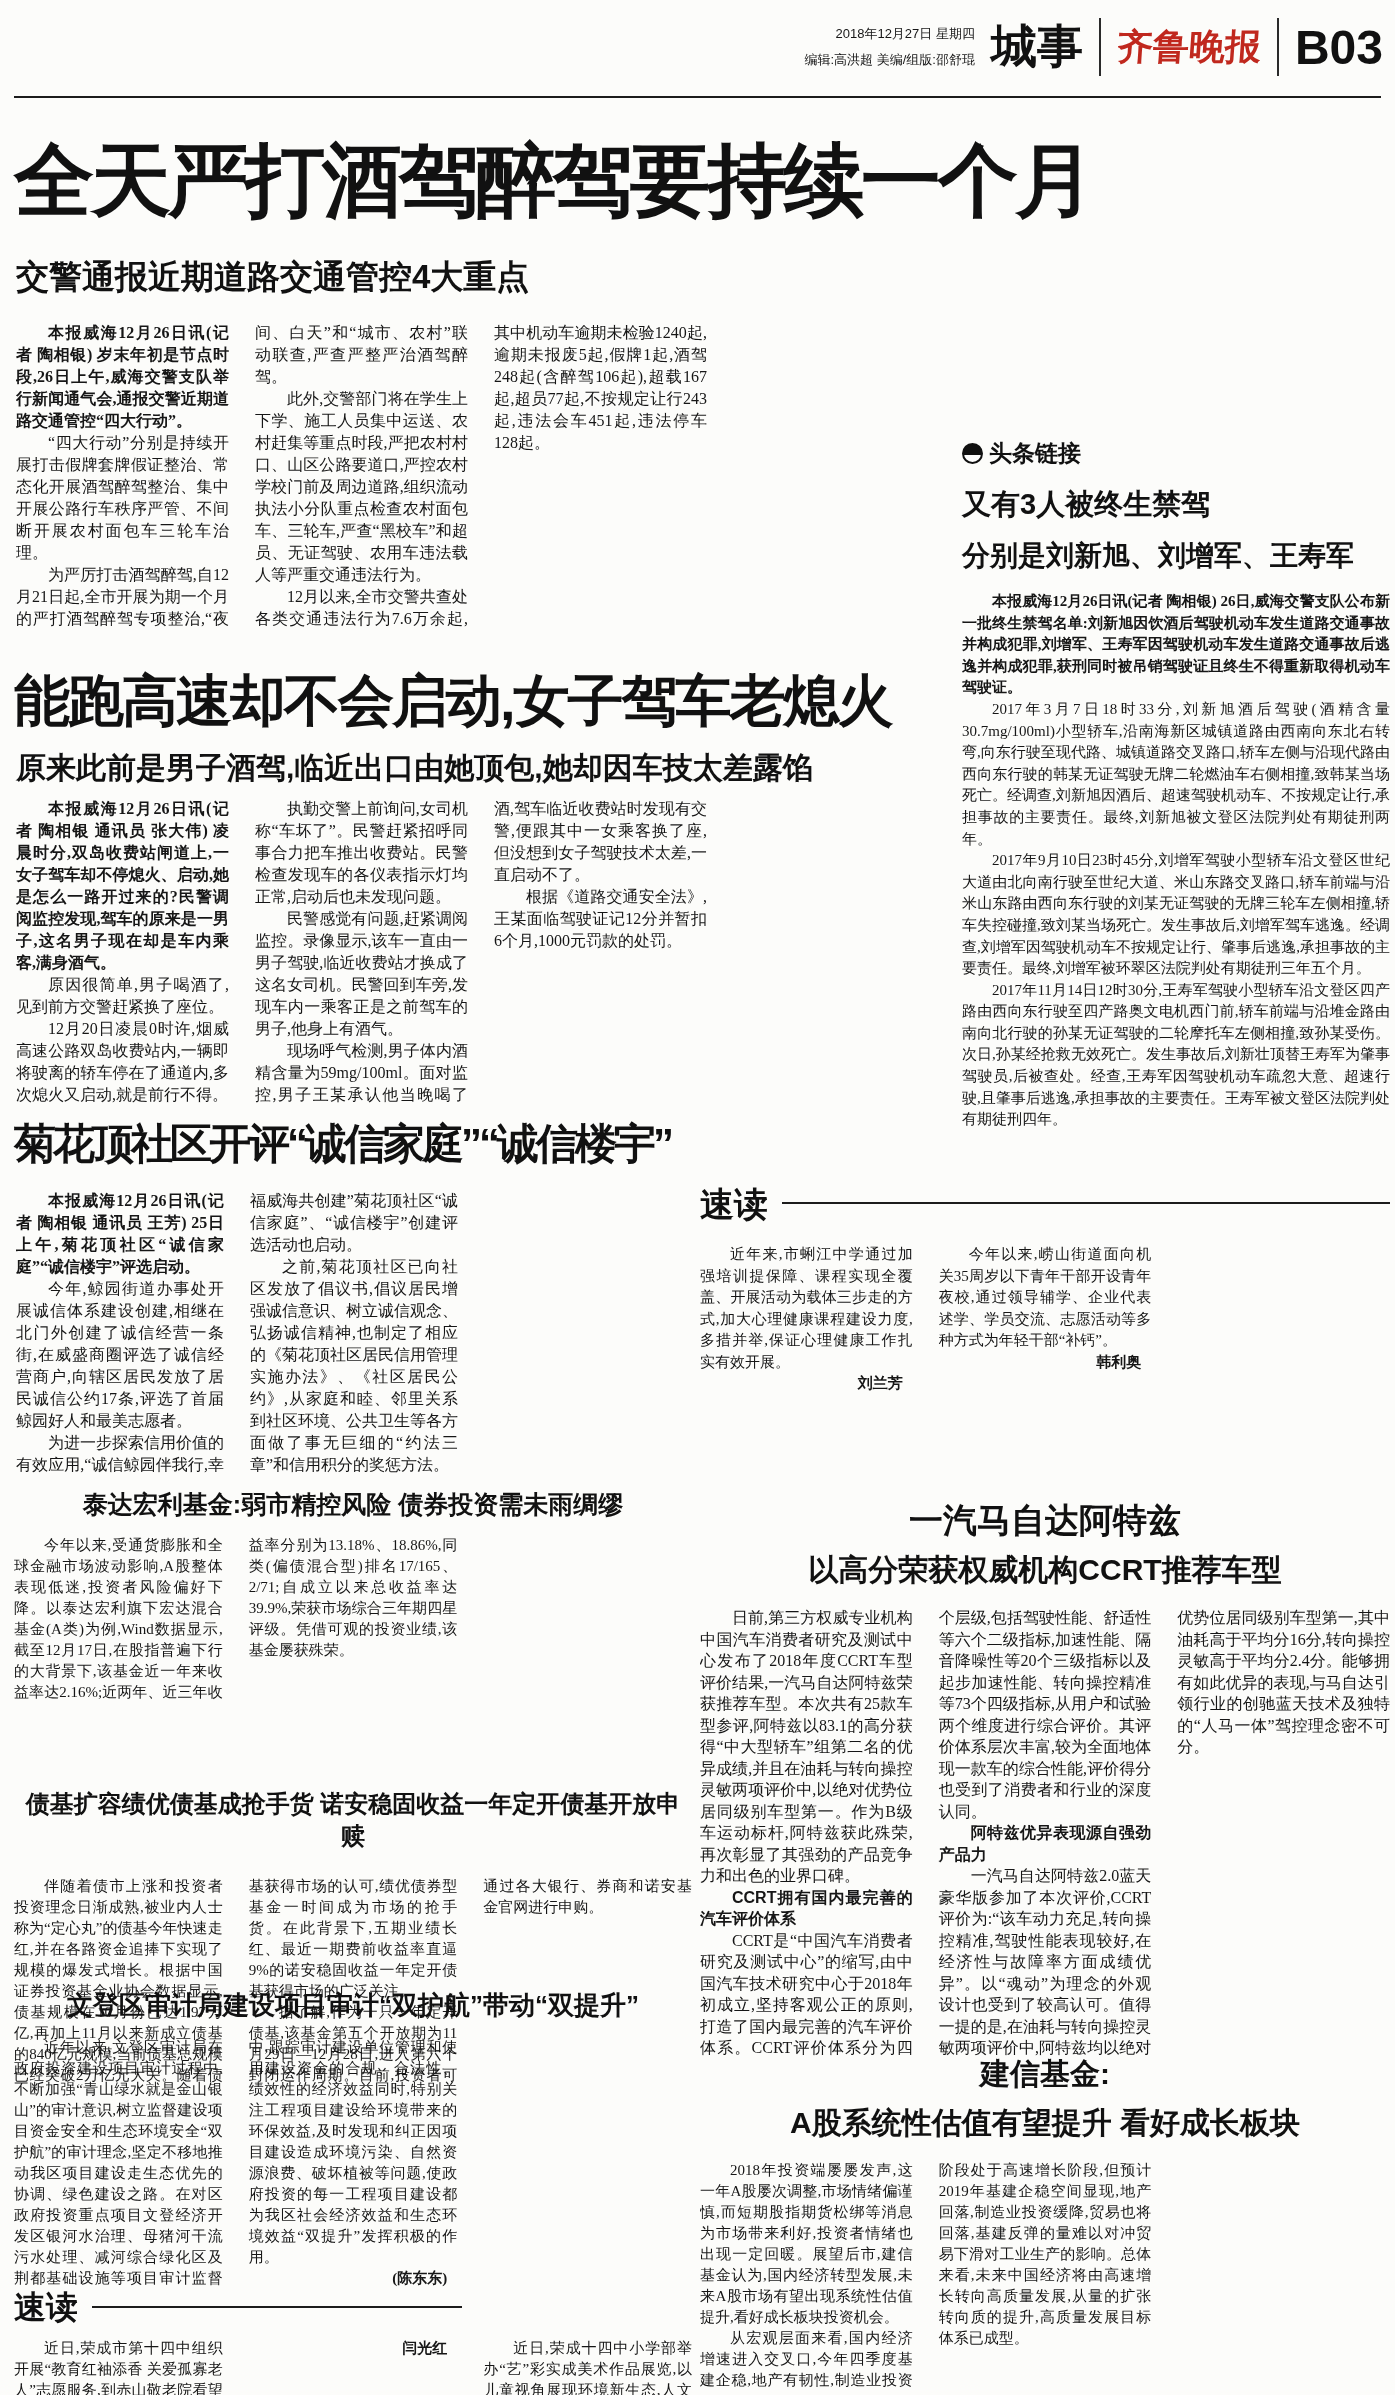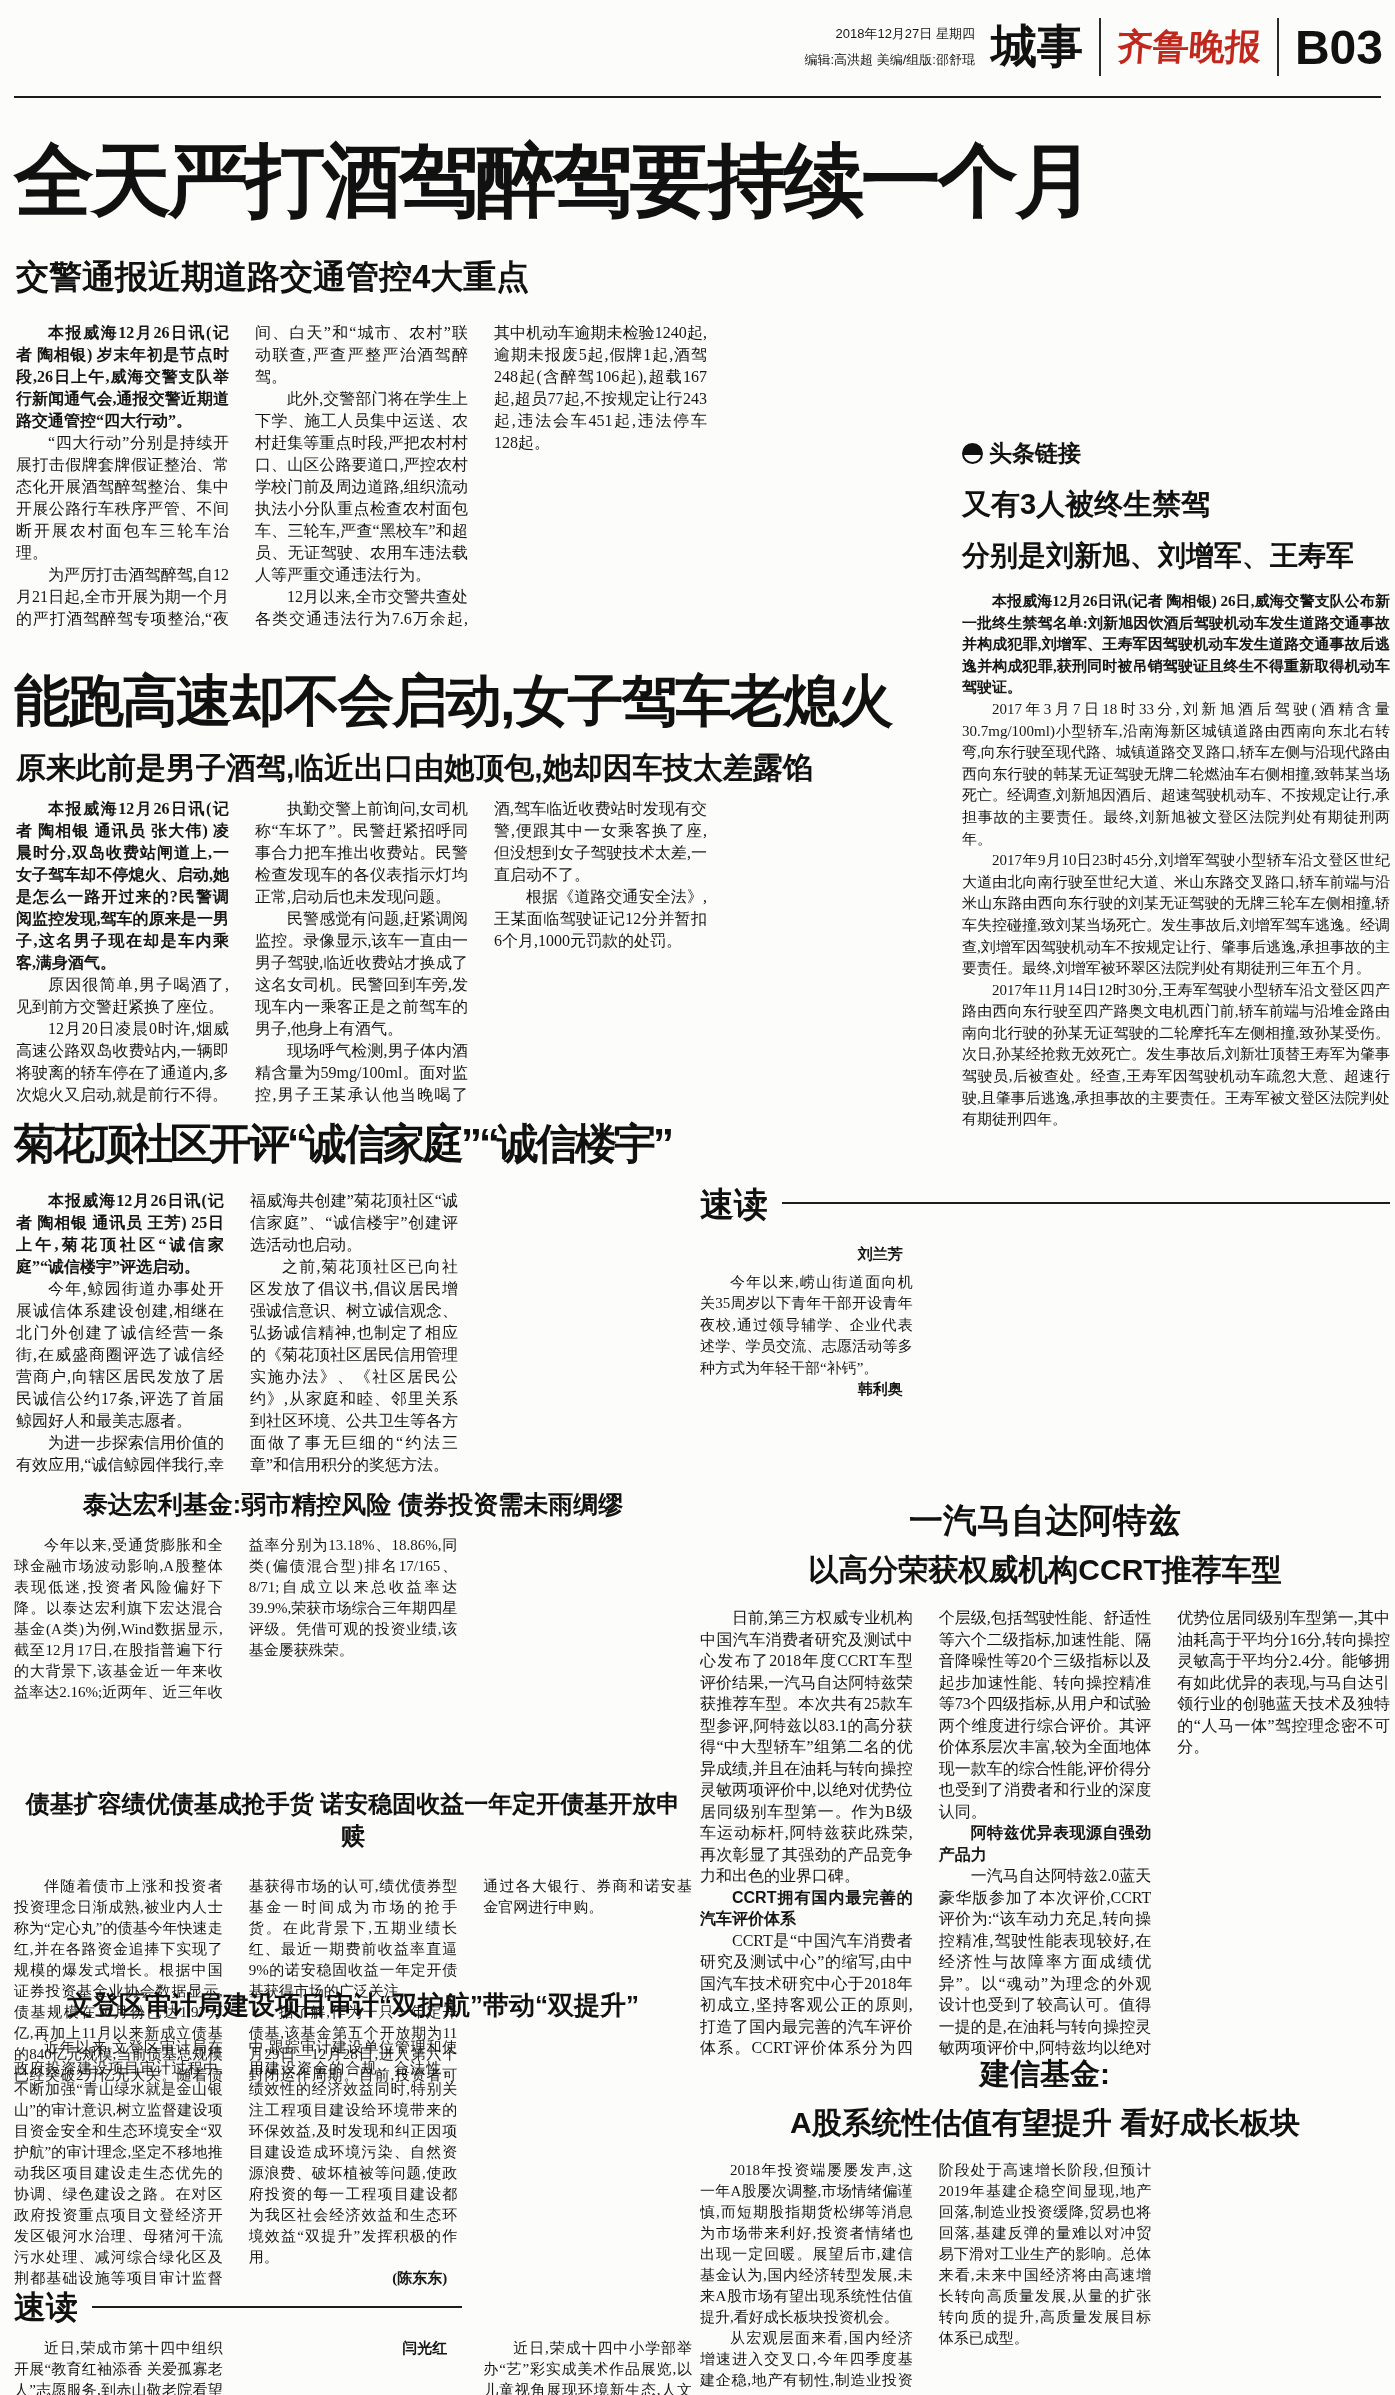--- a/index.html
+++ b/index.html
@@ -90,33 +90,34 @@
     <p>之前,菊花顶社区已向社区发放了倡议书,倡议居民增强诚信意识、树立诚信观念、弘扬诚信精神,也制定了相应的《菊花顶社区居民信用管理实施办法》、《社区居民公约》,从家庭和睦、邻里关系到社区环境、公共卫生等各方面做了事无巨细的“约法三章”和信用积分的奖惩方法。</p>
   </div>
 
   <div class="abs" style="top:1182px;left:700px;width:690px;">
     <div style="display:flex;align-items:flex-start;">
       <div class="hd" style="font-size:34px;">速读</div>
       <div class="titlerule"></div>
     </div>
     <div class="body-cols c3 t15" style="margin-top:16px;height:252px;line-height:21.5px;">
       <div class="sd-item">
+        <p>近年来,市蜊江中学通过加强培训提保障、课程实现全覆盖、开展活动为载体三步走的方式,加大心理健康课程建设力度,多措并举,保证心理健康工作扎实有效开展。</p>
         <div class="sig">刘兰芳</div>
       </div>
       <div class="sd-item">
         <p>今年以来,崂山街道面向机关35周岁以下青年干部开设青年夜校,通过领导辅学、企业代表述学、学员交流、志愿活动等多种方式为年轻干部“补钙”。</p>
         <div class="sig">韩利奥</div>
       </div>
     </div>
   </div>
 
   <div class="abs" style="top:1488px;left:14px;width:678px;">
     <div class="hd center" style="font-size:25px;">泰达宏利基金:弱市精控风险  债券投资需未雨绸缪</div>
     <div class="body-cols c3 t15" style="margin-top:14px;height:178px;">
-      <p>今年以来,受通货膨胀和全球金融市场波动影响,A股整体表现低迷,投资者风险偏好下降。以泰达宏利旗下宏达混合基金(A类)为例,Wind数据显示,截至12月17日,在股指普遍下行的大背景下,该基金近一年来收益率达2.16%;近两年、近三年收益率分别为13.18%、18.86%,同类(偏债混合型)排名17/165、8/71;自成立以来总收益率达39.9%,荣获市场综合三年期四星评级。凭借可观的投资业绩,该基金屡获殊荣。</p>
+      <p>今年以来,受通货膨胀和全球金融市场波动影响,A股整体表现低迷,投资者风险偏好下降。以泰达宏利旗下宏达混合基金(A类)为例,Wind数据显示,截至12月17日,在股指普遍下行的大背景下,该基金近一年来收益率达2.16%;近两年、近三年收益率分别为13.18%、18.86%,同类(偏债混合型)排名17/165、2/71;自成立以来总收益率达39.9%,荣获市场综合三年期四星评级。凭借可观的投资业绩,该基金屡获殊荣。</p>
     </div>
   </div>
 
   <div class="abs" style="top:1788px;left:14px;width:678px;">
     <div class="hd center" style="font-size:24px;">债基扩容绩优债基成抢手货  诺安稳固收益一年定开债基开放申赎</div>
     <div class="body-cols c3 t15" style="margin-top:24px;height:228px;">
       <p>伴随着债市上涨和投资者投资理念日渐成熟,被业内人士称为“定心丸”的债基今年快速走红,并在各路资金追捧下实现了规模的爆发式增长。根据中国证券投资基金业协会数据显示,债基规模在10月份已达1.97万亿,再加上11月以来新成立债基的840亿元规模,当前债基总规模已经突破2万亿元大关。随着债基获得市场的认可,绩优债券型基金一时间成为市场的抢手货。在此背景下,五期业绩长红、最近一期费前收益率直逼9%的诺安稳固收益一年定开债基获得市场的广泛关注。</p>
       <p>据了解,作为一只一年定开债基,该基金第五个开放期为11月29日—12月28日,进入第六个封闭运作周期。目前,投资者可通过各大银行、券商和诺安基金官网进行申购。</p>
     </div>
   </div>

